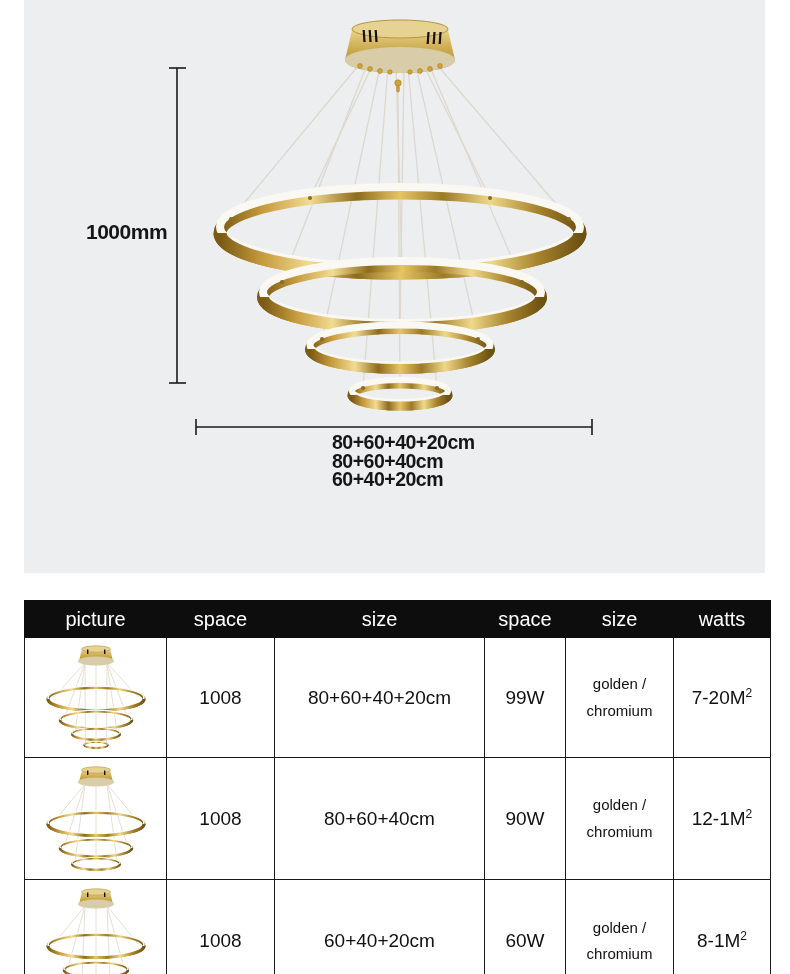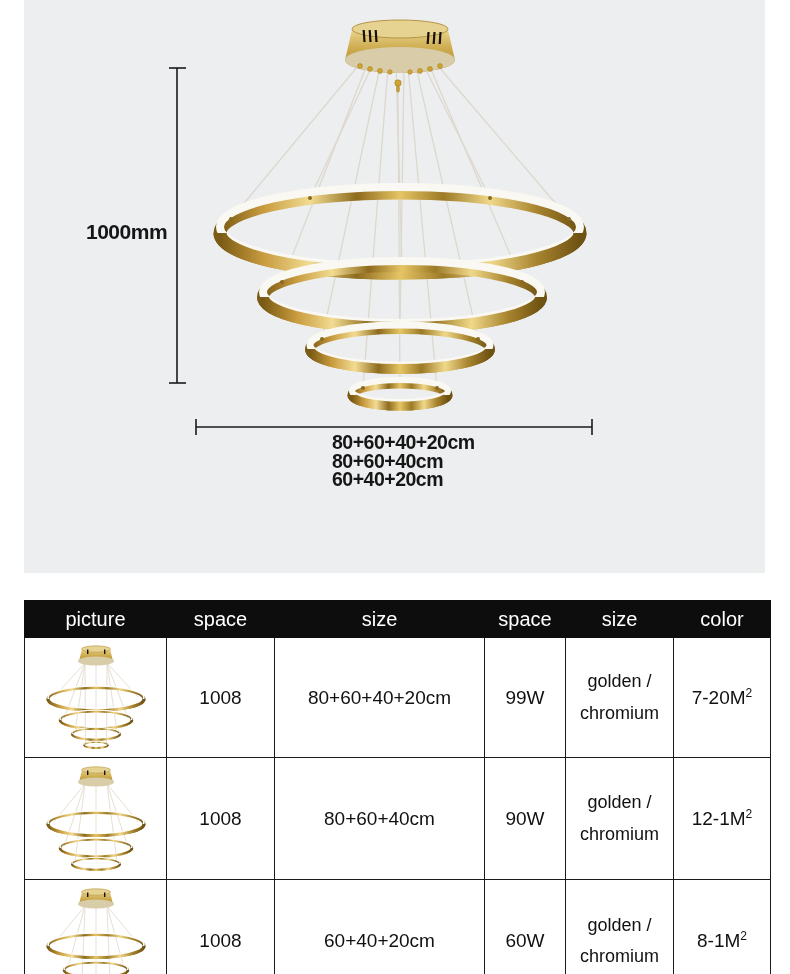--- a/index.html
+++ b/index.html
@@ -35,21 +35,21 @@
     background:#0d0d0d;color:#fff;font-weight:400;font-size:20px;
     height:36px;border:1px solid #0d0d0d;padding:0;
   }
   .spec-table td{
     border:1.5px solid #1a1a1a;text-align:center;vertical-align:middle;
     font-size:19px;padding:0;color:#111;
   }
   .row-a td{height:119px;}
   .row-b td{height:121px;}
   .row-c td{height:122px;}
-  td.cell-color{font-size:18px;line-height:1.75;}
+  td.cell-color{font-size:15px;line-height:1.75;}
   td.cell-space sup{font-size:12px;}
   .mini-wrap{width:100%;height:100%;display:flex;align-items:center;justify-content:center;}
   .mini-wrap svg{display:block;}
   .shared-defs{position:absolute;width:0;height:0;overflow:hidden;}
 </style>
 </head>
 <body>
 
 <svg class="shared-defs" aria-hidden="true">
   <defs>
@@ -185,21 +185,21 @@
       <col style="width:108px">
       <col style="width:97px">
   </colgroup>
   <thead>
     <tr>
       <th>picture</th>
       <th>space</th>
       <th>size</th>
       <th>space</th>
       <th>size</th>
-      <th>color</th>
+      <th>watts</th>
     </tr>
   </thead>
   <tbody>
     <tr class="row-a">
       <td>
           <div class="mini-wrap">
             <svg width="138" height="114" viewBox="0 0 138 114">
               <g stroke="#e6e0d4" stroke-width="1" fill="none">
                 <line x1="58" y1="22" x2="26.759999999999998" y2="56"></line>
                 <line x1="80" y1="22" x2="111.24000000000001" y2="56"></line>

